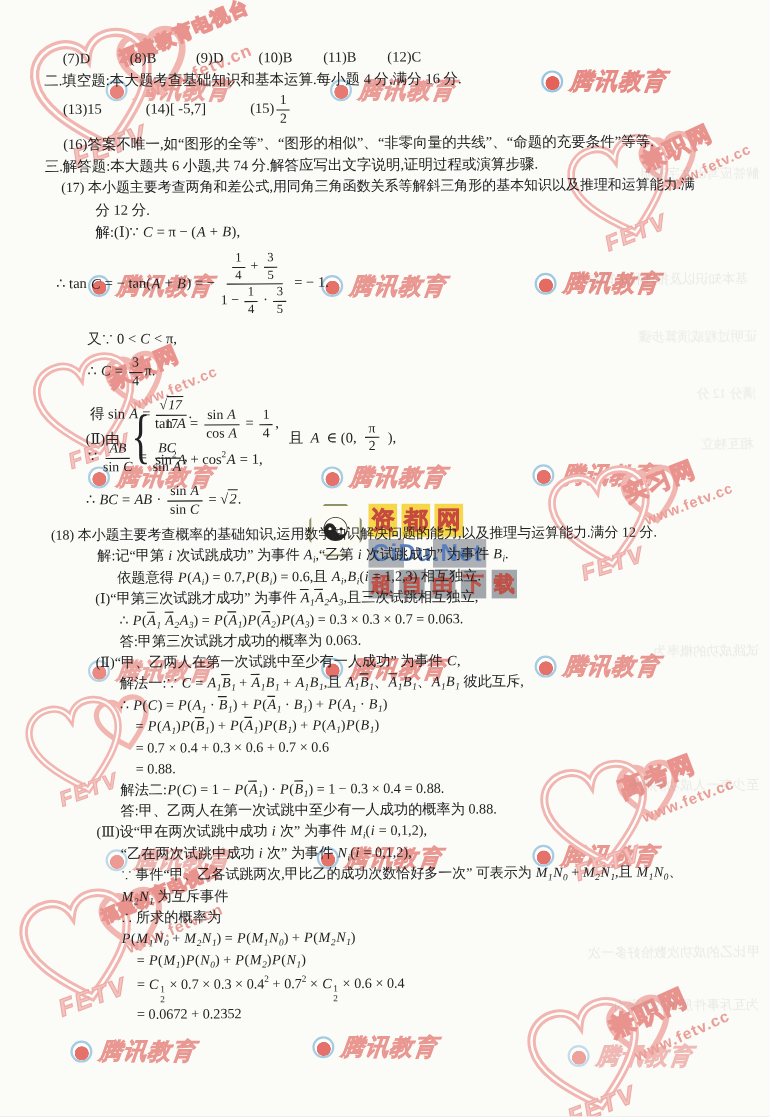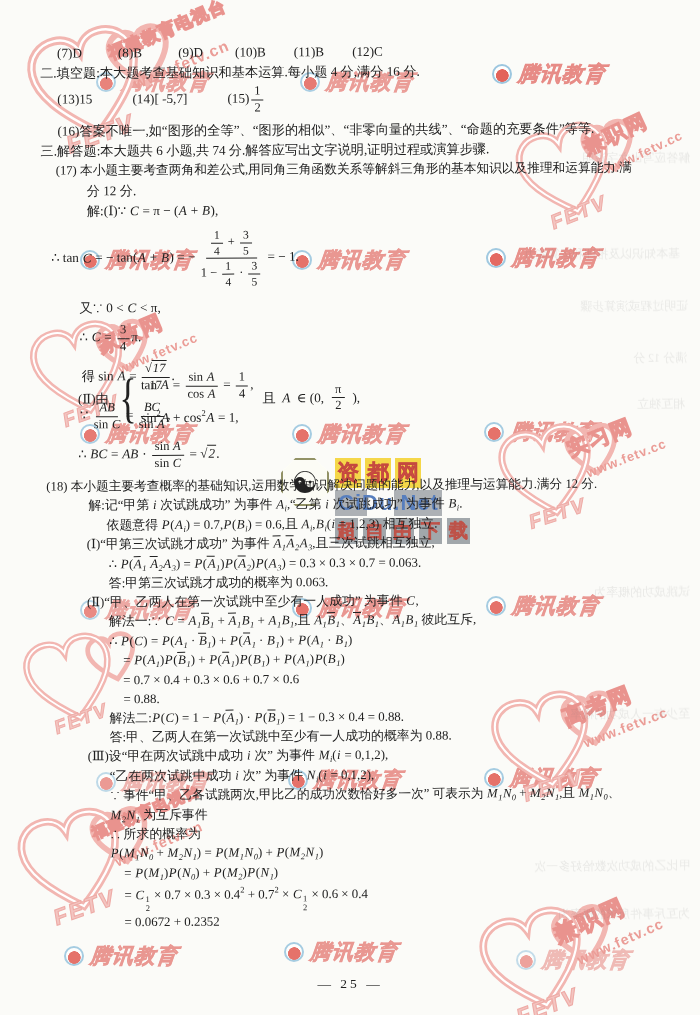--- a/index.html
+++ b/index.html
@@ -335,14 +335,13 @@
       <div class="line s" style="padding-left: 120px;">= <span class="mvar">P</span>(<span class="mvar">M</span><span class="msub">1</span>)<span class="mvar">P</span>(<span class="mvar">N</span><span class="msub">0</span>) + <span class="mvar">P</span>(<span class="mvar">M</span><span class="msub">2</span>)<span class="mvar">P</span>(<span class="mvar">N</span><span class="msub">1</span>)</div>
       <div class="line s" style="padding-left: 120px;">= <span class="mvar">C</span><span class="ss">
           <span>1</span>
           <span>2</span>
         </span> × 0.7 × 0.3 × 0.4<span class="msup">2</span> + 0.7<span class="msup">2</span> × <span class="mvar">C</span><span class="ss">
           <span>1</span>
           <span>2</span>
         </span> × 0.6 × 0.4</div>
       <div class="line s" style="padding-left: 120px;">= 0.0672 + 0.2352</div>
     </div>
-  <div class="pagenum">— 25 —</div>
 </div>
 
 </body></html>

